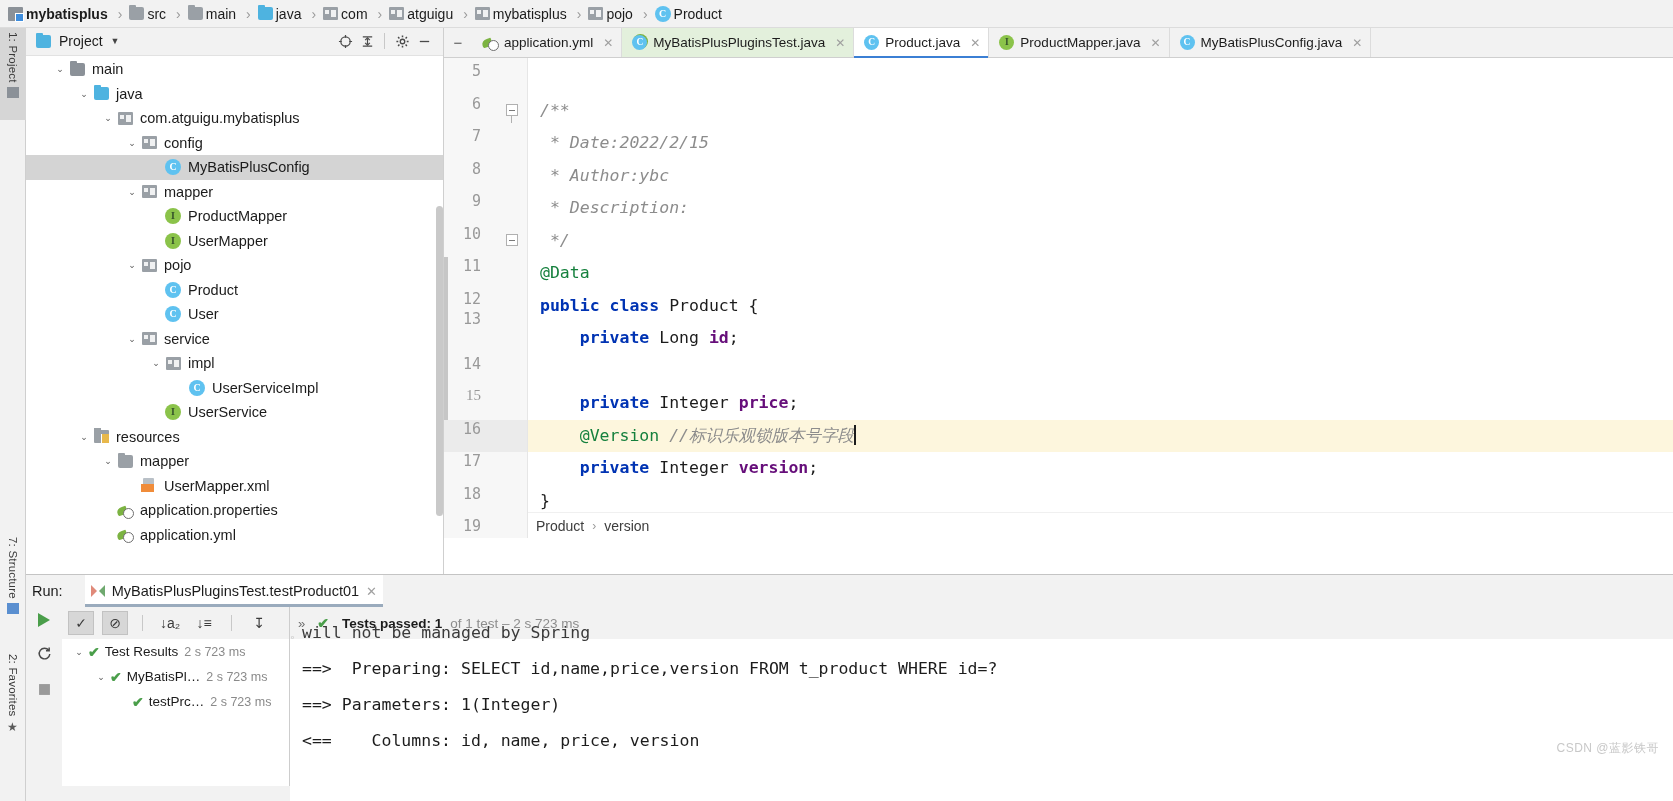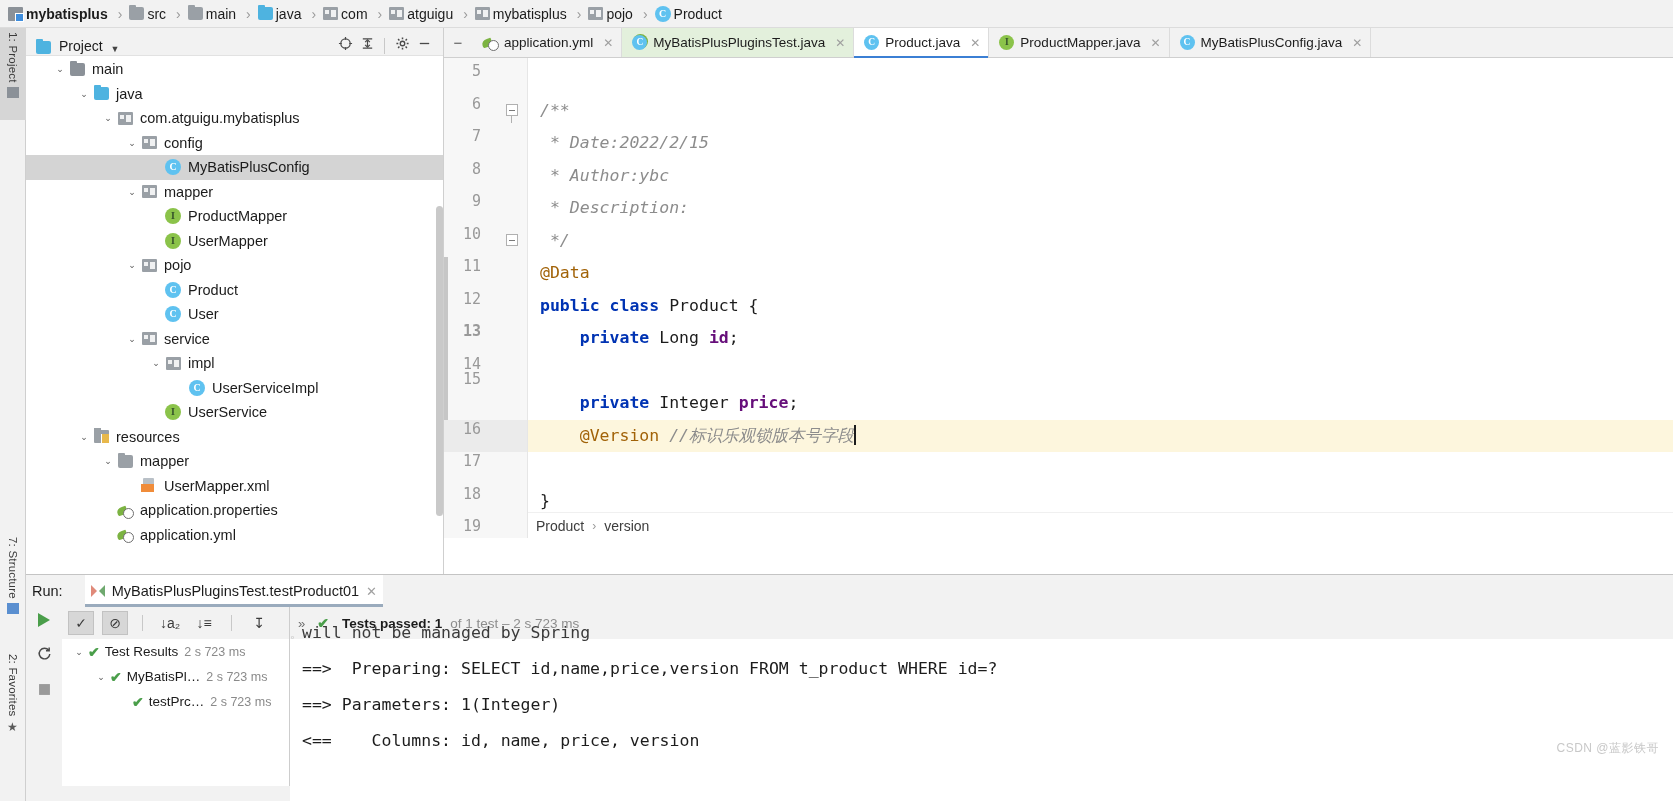--- a/index.html
+++ b/index.html
@@ -70,21 +70,21 @@
   }
   .vtab.active{ background:#d6d6d6; }
   .vtab .gi{ writing-mode:horizontal-tb; }
 
   
   .projpanel{
     position:absolute; left:26px; top:28px; width:418px; height:546px;
     background:#ffffff; border-right:1px solid #cfcfcf;
   }
   .projhdr{
-    height:28px; background:#f2f2f2; display:flex; align-items:flex-end;
+    height:28px; background:#f2f2f2; display:flex; align-items:center;
     padding:0 8px 1px 10px; border-bottom:1px solid #e2e2e2;
   }
   .projhdr .ptitle{ font-size:14px; color:#1c1c1c; margin-left:8px;}
   .projhdr .caret{ margin-left:8px; font-size:9px; color:#444; }
   .projhdr .spacer{ flex:1; }
   .hicon{ width:22px; height:22px; display:flex; align-items:center; justify-content:center; color:#4a4a4a; }
   .divv{ width:1px; height:16px; background:#c8c8c8; margin:0 6px;}
 
   .tree{ position:relative; height:518px; overflow:hidden; background:#fff; padding-top:1px;}
   .trow{ display:flex; align-items:center; height:24.5px; white-space:nowrap; padding-right:6px;}
@@ -135,21 +135,21 @@
   .gutter .chgbar{ position:absolute; left:0; width:4px; background:#c6c6c6; }
 
   .codelines{ position:relative; flex:1; }
   .cl{
     position:absolute; left:12px; right:0; height:32.5px; line-height:32.5px;
     font-family:"DejaVu Sans Mono", monospace; font-size:16.5px; white-space:pre;
   }
   .hl-line{ position:absolute; left:0; right:0; height:32.5px; background:#fdf6dd; }
   .kw{ color:#0033b3; font-weight:bold; }
   .cmt{ color:#8c8c8c; font-style:italic; }
-  .ann{ color:#a16207; }
+  .ann{ color:#15803d; }
   .fld{ color:#660e7a; font-weight:bold; }
   .plain{ color:#1c1c1c; }
   .caret-bar{ display:inline-block; width:1.5px; height:20px; background:#1c1c1c; vertical-align:-4px;}
 
   .bcrumb{
     position:absolute; left:84px; bottom:0; height:26px; width:1145px;
     background:#ffffff; display:flex; align-items:center; padding-left:8px;
     font-size:14px; color:#3d3d3d; border-top:1px solid #f0f0f0;
   }
   .bcrumb .sep2{ color:#9a9a9a; padding:0 8px; font-size:12px;}
@@ -495,42 +495,43 @@
           </div>
           <div class="ln" style="top: 69px;">7</div>
           <div class="ln" style="top: 101.5px;">8</div>
           <div class="ln" style="top: 134px;">9</div>
           <div class="ln" style="top: 166.5px;">10</div>
           <div class="fold" style="top: 175.5px;">
             <span class="sq" style="border-bottom:1px solid #b0b0b0"></span>
           </div>
           <div class="ln" style="top: 199px;">11</div>
           <div class="ln" style="top: 231.5px;">12</div>
-          <div class="ln" style="top: 264px; font-weight: bold;">13</div>
+          <div class="ln" style="top: 252px;">13</div>
           <div class="ln" style="top: 296.5px;">14</div>
-          <div class="ln" style="top: 312px;">15</div>
+          <div class="ln" style="top: 329px; font-family: Liberation Serif, serif;">15</div>
           <div class="ln" style="top: 361.5px;">16</div>
           <div class="ln" style="top: 394px;">17</div>
           <div class="ln" style="top: 426.5px;">18</div>
           <div class="ln" style="top: 459px;">19</div>
           <div class="chgbar" style="top: 199px; height: 162.5px;"></div>
         </div>
       <div class="codelines" id="codelines">
           <div class="cl" style="top: 4px;"></div>
           <div class="cl" style="top: 36.5px;"><span class="cmt">/**</span></div>
           <div class="cl" style="top: 69px;"><span class="cmt"> * Date:2022/2/15</span></div>
           <div class="cl" style="top: 101.5px;"><span class="cmt"> * Author:ybc</span></div>
           <div class="cl" style="top: 134px;"><span class="cmt"> * Description:</span></div>
           <div class="cl" style="top: 166.5px;"><span class="cmt"> */</span></div>
           <div class="cl" style="top: 199px;"><span class="ann">@Data</span></div>
           <div class="cl" style="top: 231.5px;"><span class="kw">public class </span><span class="plain">Product {</span></div>
           <div class="cl" style="top: 264px;"><span class="plain">    </span><span class="kw">private </span><span class="plain">Long </span><span class="fld">id</span><span class="plain">;</span></div>
           <div class="cl" style="top: 329px;"><span class="plain">    </span><span class="kw">private </span><span class="plain">Integer </span><span class="fld">price</span><span class="plain">;</span></div>
           <div class="hl-line" style="top: 361.5px;"></div>
           <div class="cl" style="top: 361.5px;"><span class="plain">    </span><span class="ann">@Version </span><span class="cmt">//标识乐观锁版本号字段</span><span class="caret-bar"></span></div>
+          <div class="cl" style="top: 394px;"><span class="plain">    </span><span class="kw">private </span><span class="plain">Integer </span><span class="fld">version</span><span class="plain">;</span></div>
           <div class="cl" style="top: 426.5px;"><span class="plain">}</span></div>
           <div class="cl" style="top: 459px;"></div>
         </div>
       <div class="bcrumb" id="bcrumb">
           <span>Product</span>
           <span class="sep2">›</span>
           <span>version</span>
         </div>
     </div>
   </div>

